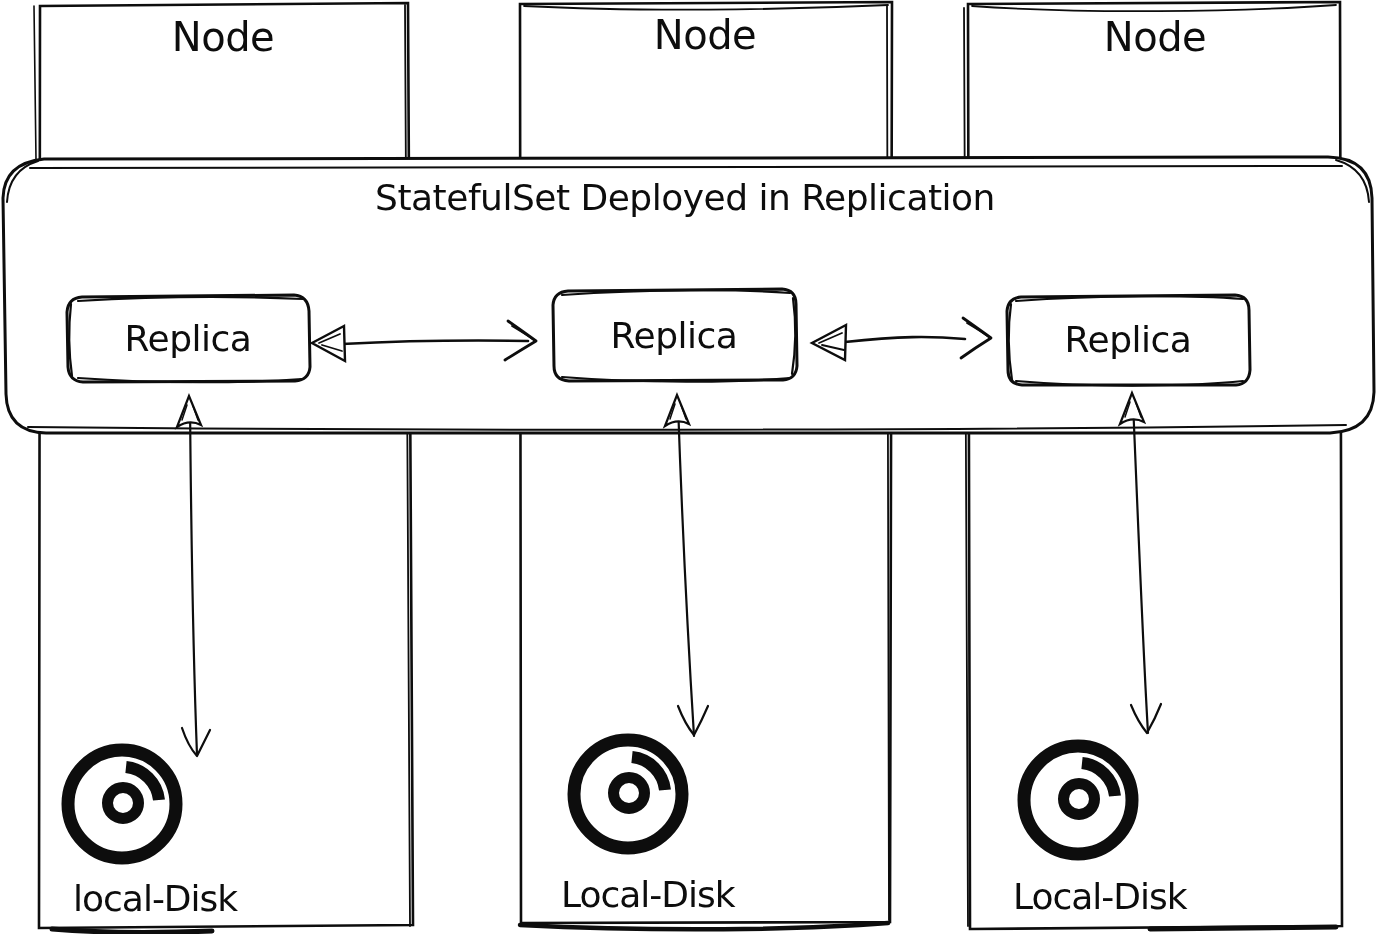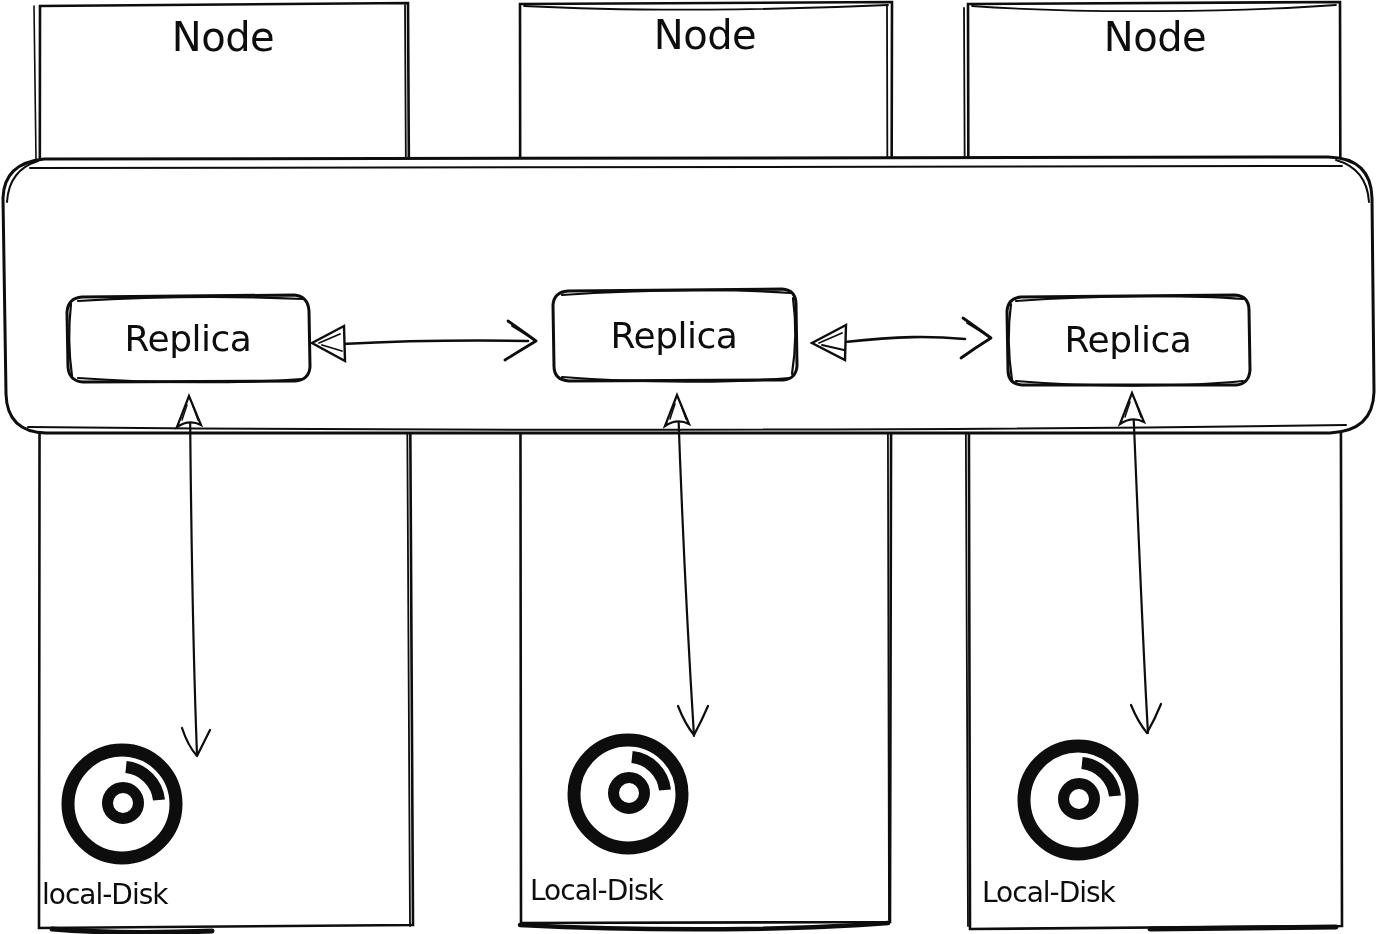--- a/index.html
+++ b/index.html
@@ -18,21 +18,21 @@
     white-space:nowrap;
     color:#0d0d0d;
     letter-spacing:-0.5px;
     line-height:1;
     user-select:none;
   }
   .lbl.center{transform:translate(-50%,-50%);}
   .node-title{font-size:40px;}
   .ss-title{font-size:36px;}
   .replica-label{font-size:36px;}
-  .disk-label{font-size:28px;letter-spacing:-1px;}
+  .disk-label{font-size:36px;letter-spacing:-1px;margin-left:31px;}
 </style>
 </head>
 <body>
 
 <div class="stage">
 
   <svg width="1376" height="934" viewBox="0 0 1376 934">
     <defs>
       <g id="disk" stroke="#0d0d0d" fill="none">
         <circle cx="0" cy="0" r="54" stroke-width="13"></circle>
@@ -123,20 +123,21 @@
 
     <use href="#disk" x="122" y="804"></use>
     <use href="#disk" x="628" y="794"></use>
     <use href="#disk" x="1078" y="800"></use>
   </svg>
 
   <div class="lbl center node-title" style="left:223px;top:37px;">Node</div>
   <div class="lbl center node-title" style="left:705px;top:35px;">Node</div>
   <div class="lbl center node-title" style="left:1155px;top:37px;">Node</div>
 
+  <div class="lbl center ss-title" style="left:685px;top:198px;">StatefulSet Deployed in Replication</div>
 
   <div class="lbl center replica-label" style="left:188px;top:339px;">Replica</div>
   <div class="lbl center replica-label" style="left:674px;top:336px;">Replica</div>
   <div class="lbl center replica-label" style="left:1128px;top:340px;">Replica</div>
 
   <div class="lbl disk-label" style="left:42px;top:881px;">local-Disk</div>
   <div class="lbl disk-label" style="left:530px;top:877px;">Local-Disk</div>
   <div class="lbl disk-label" style="left:982px;top:879px;">Local-Disk</div>
 
 </div>

